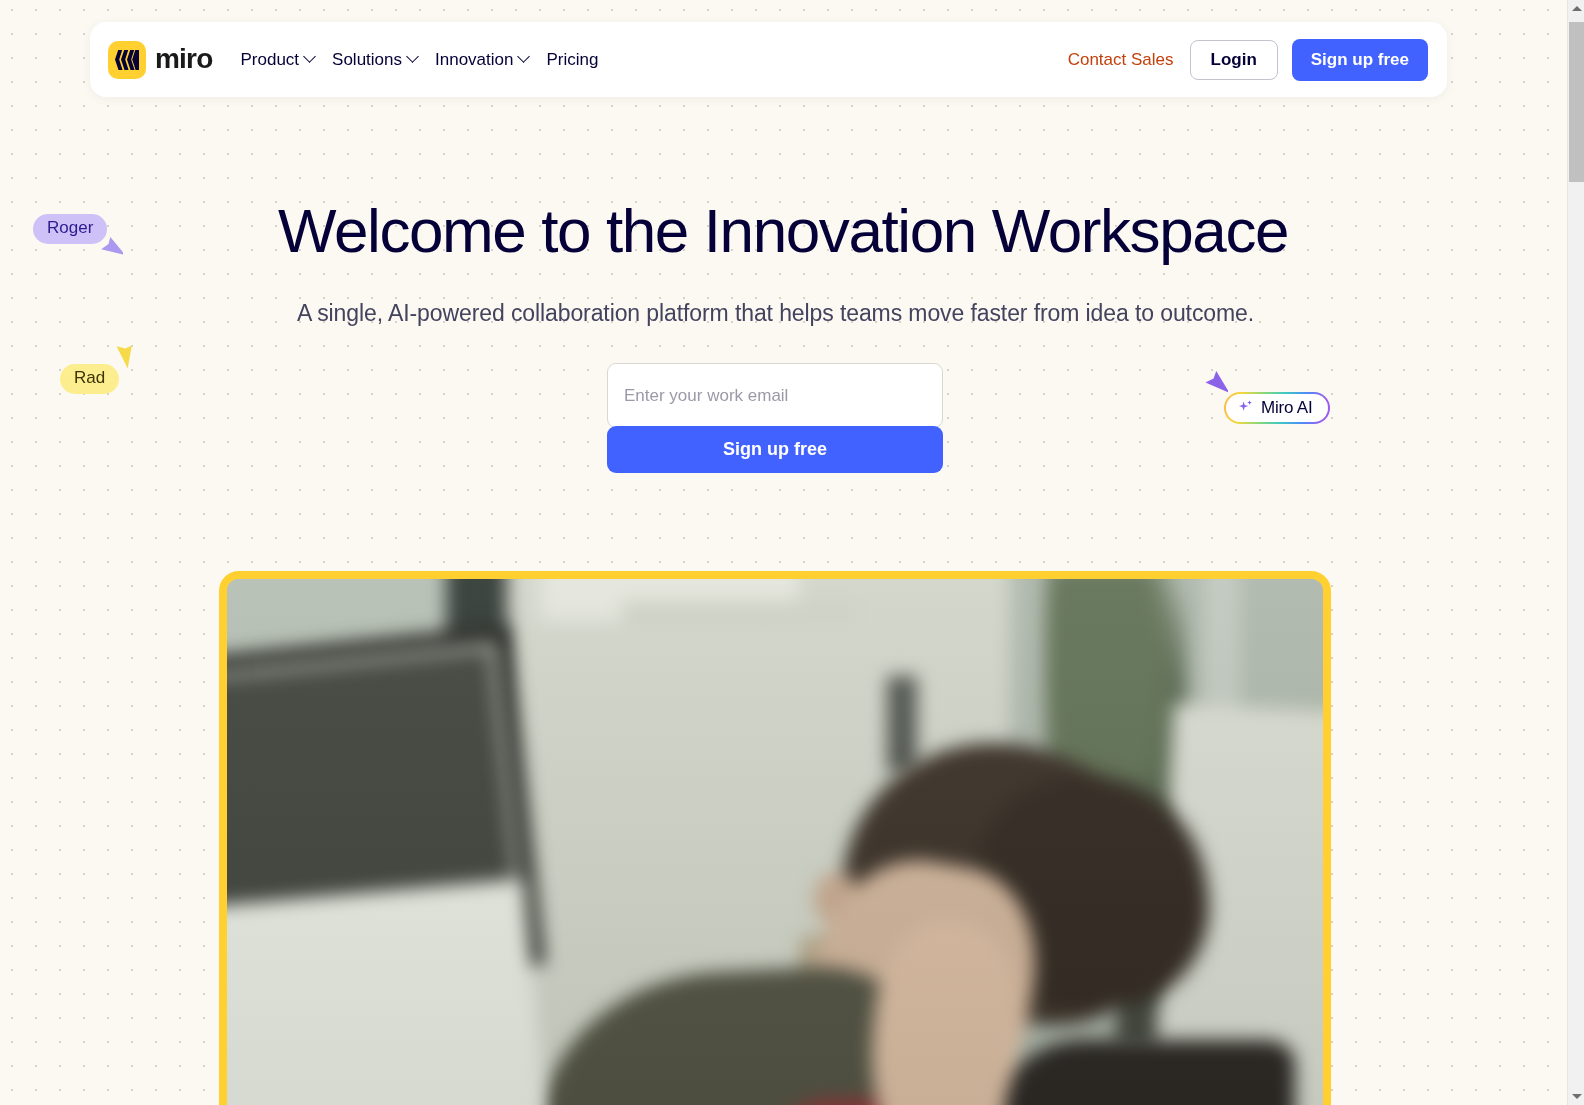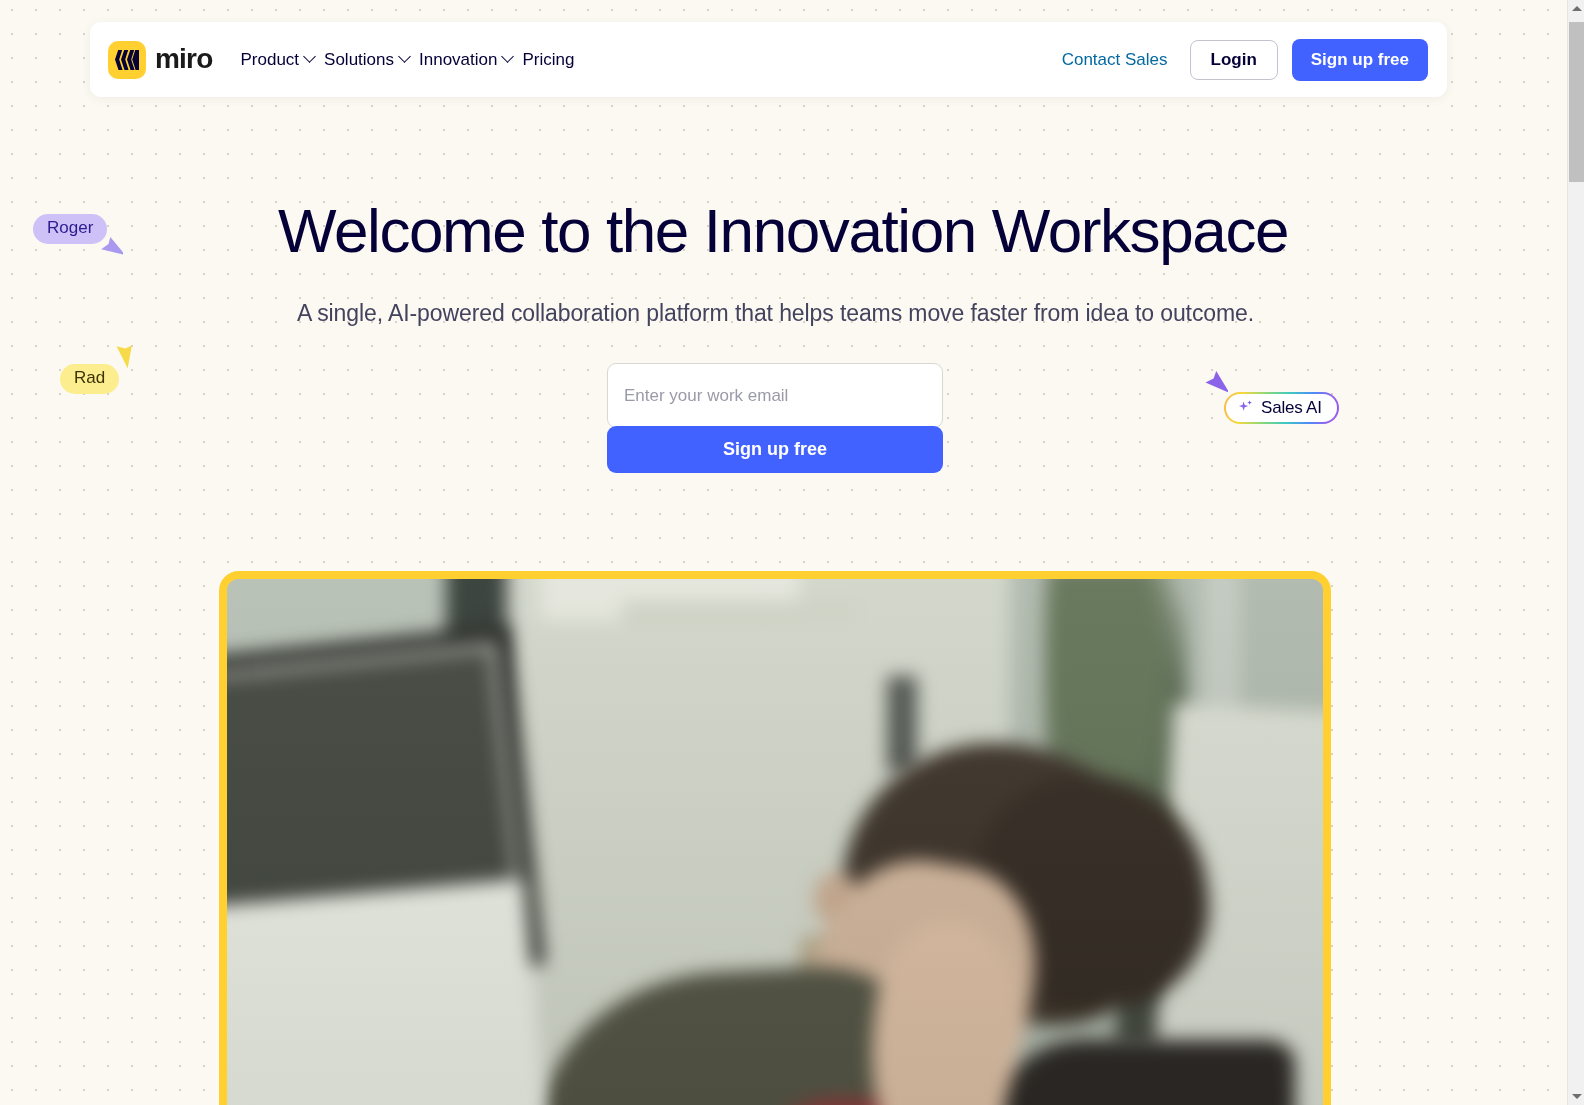--- a/index.html
+++ b/index.html
@@ -59,21 +59,21 @@
     background: #c0c0c0;
     border-radius: 0;
   }
 
   
   #header {
     position: absolute;
     left: 90px; top: 22px;
     width: 1357px; height: 75px;
     background: #ffffff;
-    border-radius: 11px;
+    border-radius: 16px;
     box-shadow: 0 2px 10px rgba(90,80,50,0.07);
     display: flex;
     align-items: center;
     padding: 0 19px 0 18px;
   }
 
   .logo-wrap {
     display: flex; align-items: center; gap: 9px;
     margin-right: 24px;
   }
@@ -87,21 +87,21 @@
     font-size: 28px;
     font-weight: 700;
     letter-spacing: -0.8px;
     color: #1a1a1a;
     line-height: 1;
     position: relative;
     top: -1px;
   }
 
   .nav {
-    display: flex; align-items: flex-end; gap: 10px;
+    display: flex; align-items: flex-end; gap: 18px;
     margin-left: 4px;
   }
   .nav-item {
     display: flex; align-items: center; gap: 6px;
     font-size: 17px;
     color: #050038;
     cursor: pointer;
     white-space: nowrap;
   }
   .chev {
@@ -112,23 +112,23 @@
     transform: rotate(45deg);
     position: relative;
     top: -3px;
   }
 
   .header-right {
     margin-left: auto;
     display: flex; align-items: center; gap: 14px;
   }
   .contact-sales {
-    font-size: 17px; color: #0369a1;
+    font-size: 17px; color: #c2410c;
     cursor: pointer; white-space: nowrap;
-    margin-right: 8px;
+    margin-right: 2px;
   }
   .btn-login {
     font-size: 17px; font-weight: 700;
     color: #050038;
     background: #fff;
     border: 1px solid #c3c2cf;
     border-radius: 8px;
     padding: 9px 20px;
     cursor: pointer;
     white-space: nowrap;
@@ -448,21 +448,21 @@
     </span>
 
     <div id="miro-ai-badge">
       <div id="miro-ai-inner">
         <span>
           <svg width="17" height="17" viewBox="0 0 17 17" aria-hidden="true">
             <path d="M6.6 3.4 L7.7 7.0 L11.2 8.1 L7.7 9.2 L6.6 12.8 L5.5 9.2 L2 8.1 L5.5 7.0 Z" fill="#8a63e8"></path>
             <path d="M12.6 2.2 L13.2 4.0 L15.0 4.6 L13.2 5.2 L12.6 7.0 L12.0 5.2 L10.2 4.6 L12.0 4.0 Z" fill="#6f5cf0"></path>
           </svg>
         </span>
-        <span id="miro-ai-label">Sales AI</span>
+        <span id="miro-ai-label">Miro AI</span>
       </div>
     </div>
   </div>
 
   <div id="hero-media">
     <div id="media-scene">
       <div class="blurlayer">
         <div class="sc" id="bg-wall-left"></div>
         <div class="sc" id="bg-wall-mid"></div>
         <div class="sc" id="bg-wall-right"></div>

